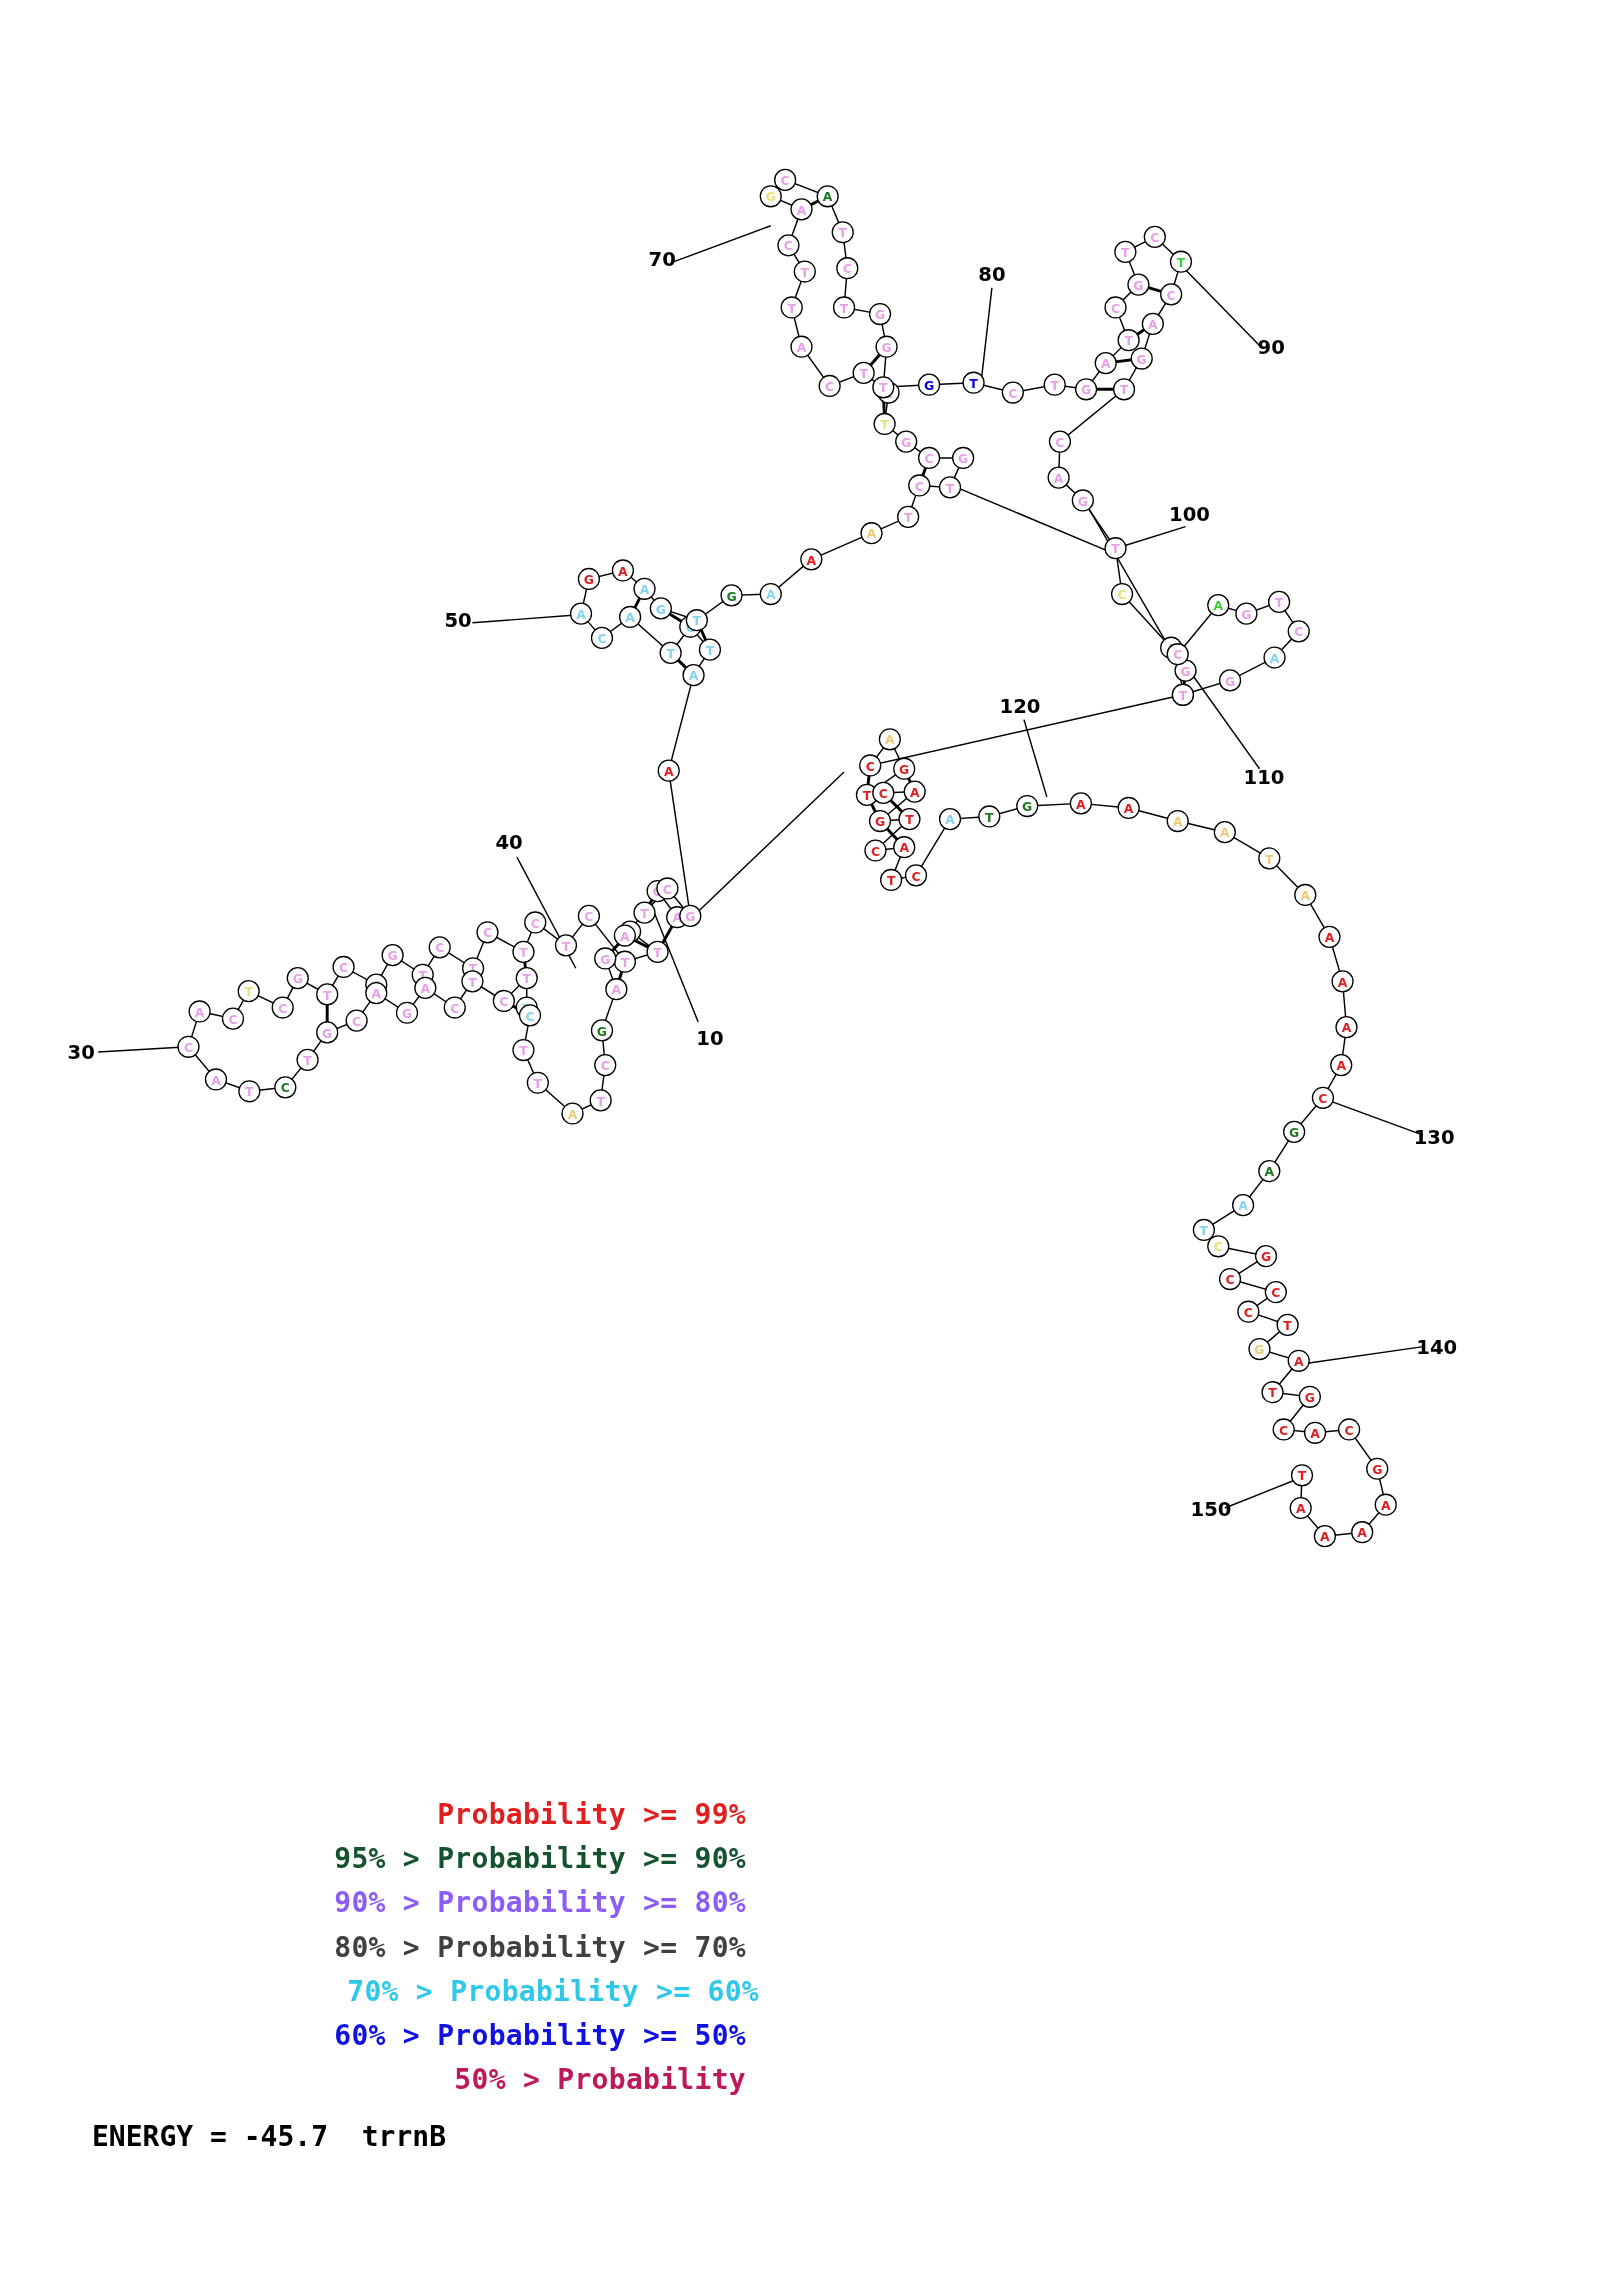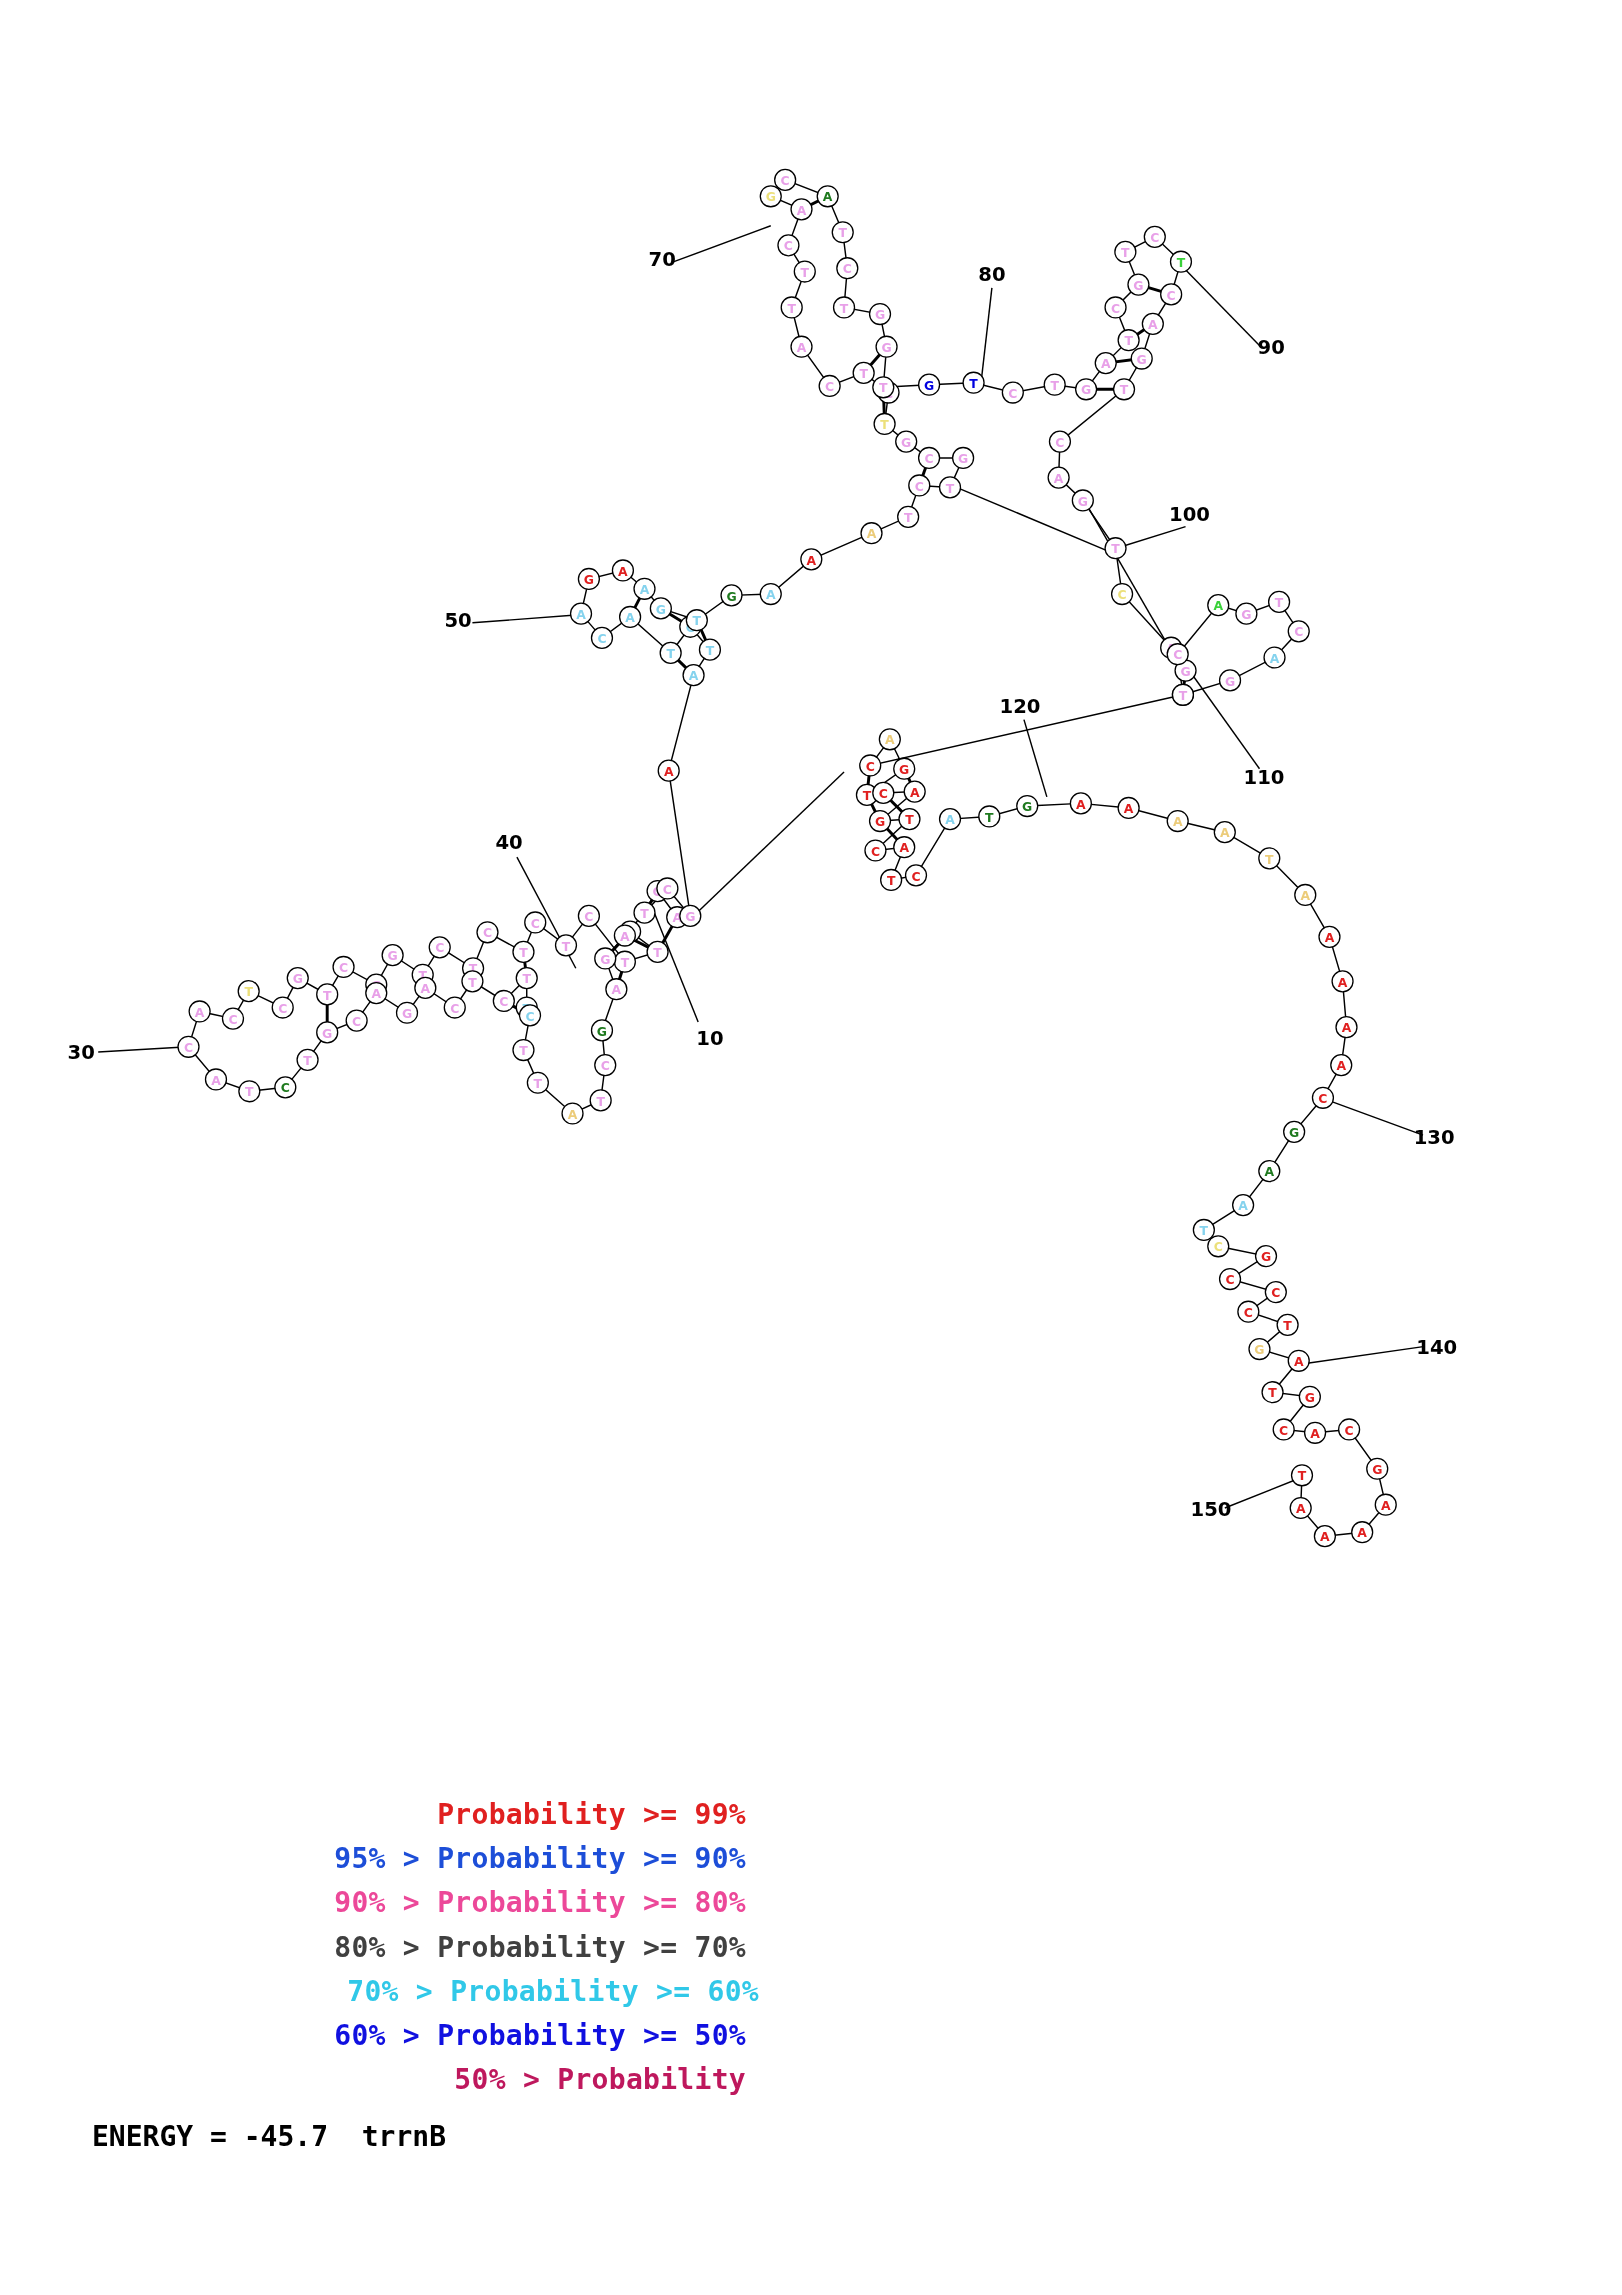--- a/index.html
+++ b/index.html
@@ -841,21 +841,21 @@
         <text x="1559" y="1080" class="index-label">120</text>
         <text x="2192" y="1739" class="index-label">130</text>
         <text x="2196" y="2059" class="index-label">140</text>
         <text x="1851" y="2307" class="index-label">150</text>
       </g>
   </svg>
 </div>
 
 <div id="legend-panel">
   <div class="legend-row" style="color: rgb(224, 32, 32);">Probability &gt;= 99%</div>
-  <div class="legend-row" style="color: #1d4ed8;">95% &gt; Probability &gt;= 90%</div>
-  <div class="legend-row" style="color: #ec4899;">90% &gt; Probability &gt;= 80%</div>
+  <div class="legend-row" style="color: #14532d;">95% &gt; Probability &gt;= 90%</div>
+  <div class="legend-row" style="color: #8b5cf6;">90% &gt; Probability &gt;= 80%</div>
   <div class="legend-row" style="color: #404040;">80% &gt; Probability &gt;= 70%</div>
   <div class="legend-row" style="color: rgb(48, 200, 232); margin-left: 13px;">70% &gt; Probability &gt;= 60%</div>
   <div class="legend-row" style="color: rgb(16, 16, 224);">60% &gt; Probability &gt;= 50%</div>
   <div class="legend-row" style="color: #be185d;">50% &gt; Probability</div>
   <div id="energy-row">ENERGY = -45.7  trrnB</div>
 </div>
 
 
 </body></html>

